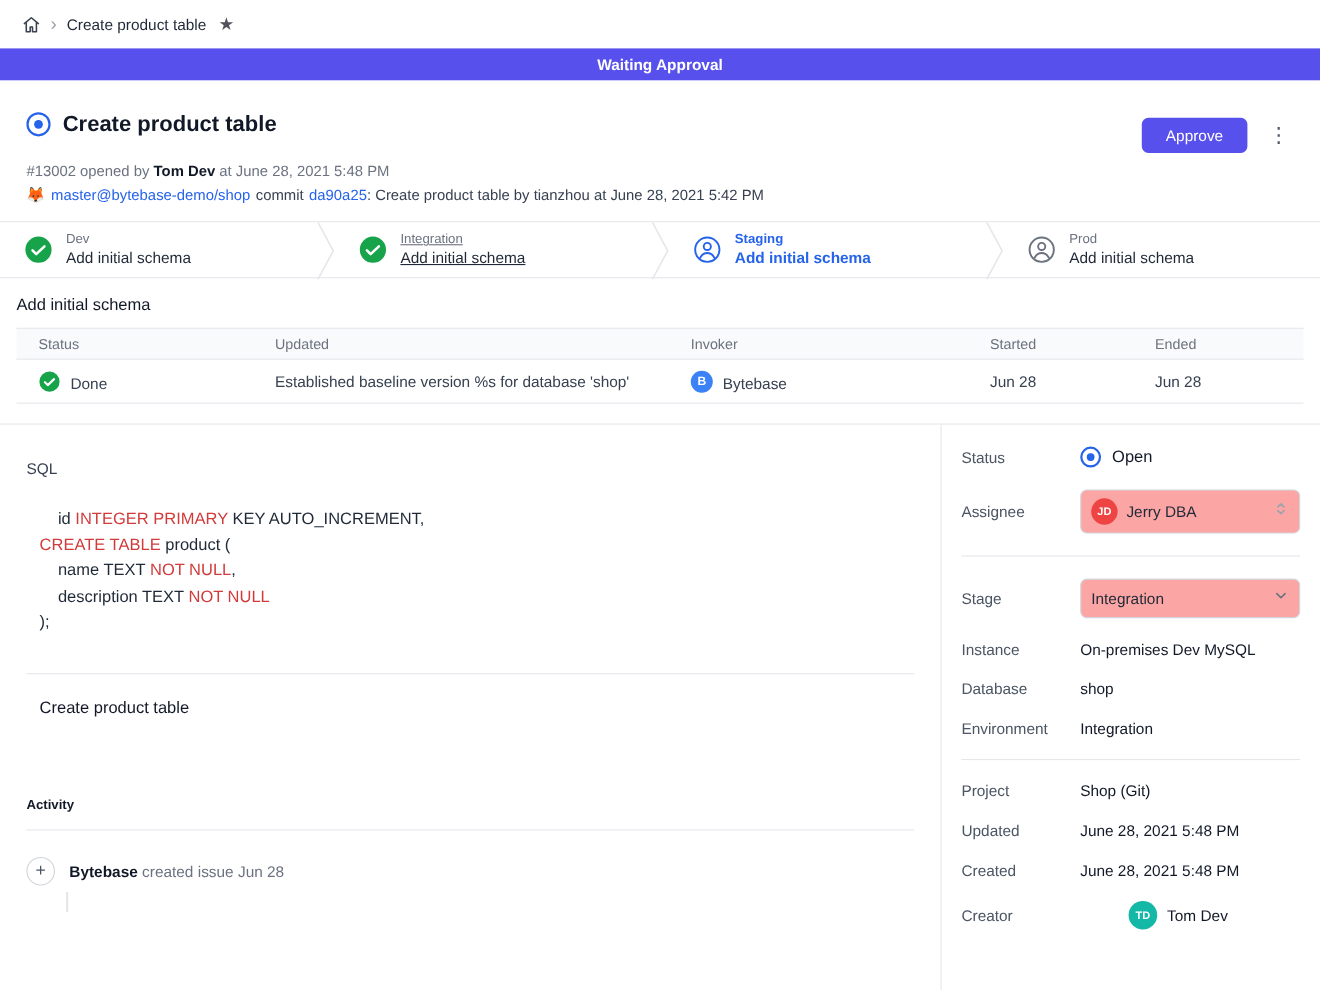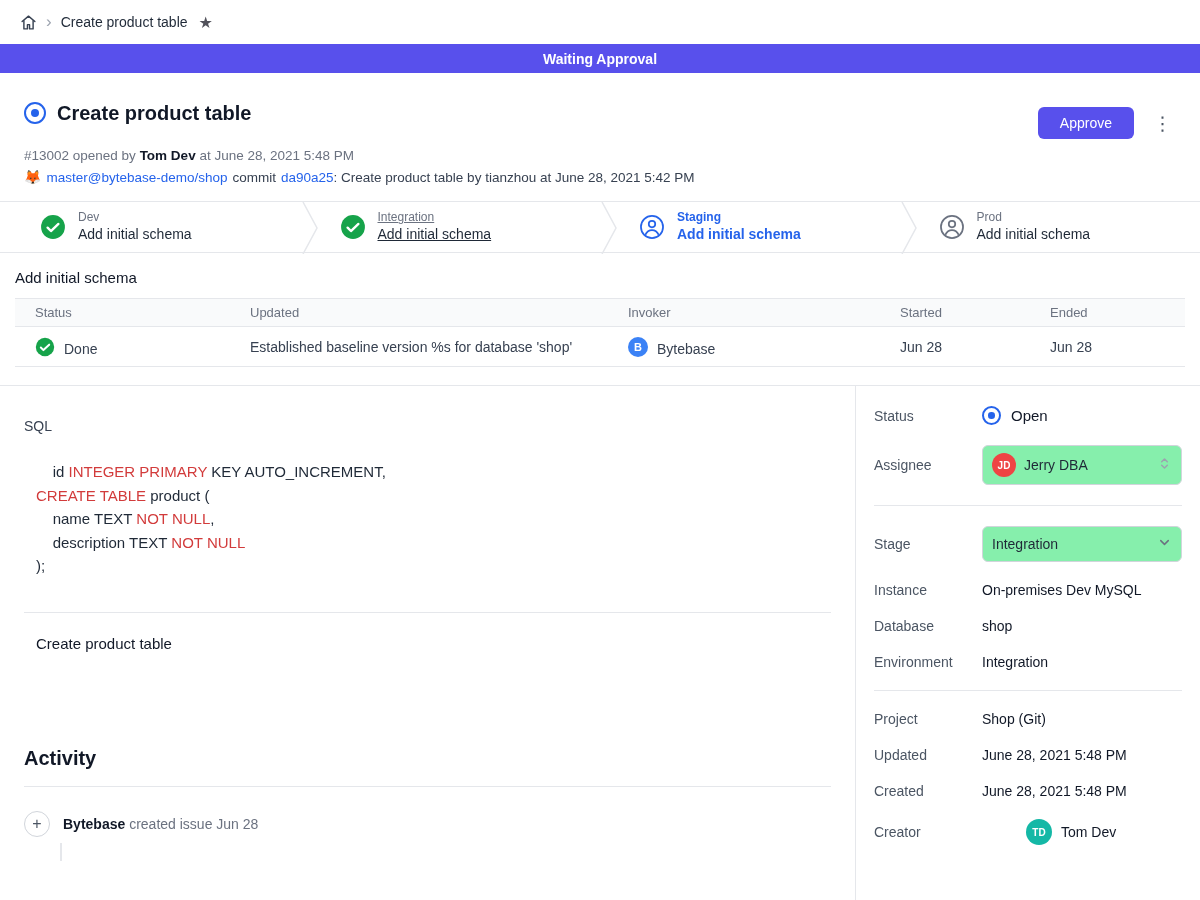--- a/index.html
+++ b/index.html
@@ -36,21 +36,21 @@
   .kebab{font-size:19px;color:#4b5563;cursor:pointer;line-height:1;padding:2px 4px;}
   .meta-line{margin-top:9px;font-size:13.5px;color:var(--muted);}
   .meta-line .author{color:#111827;font-weight:600;}
   .commit-line{margin-top:6px;font-size:13.5px;color:#374151;display:flex;align-items:center;gap:5px;flex-wrap:wrap;}
   .fox{font-size:14px;}
   .link{color:var(--accent);text-decoration:none;cursor:pointer;}
   .commit-word{color:#374151;}
 
   
   .pipeline{display:flex;align-items:stretch;border-top:1px solid var(--border);border-bottom:1px solid var(--border);
-    height:52px;flex:none;padding-left:18px;}
+    height:52px;flex:none;}
   .stage{flex:1;display:flex;align-items:center;gap:12px;padding-left:22px;cursor:pointer;min-width:0;}
   .stage-icon{width:26px;height:26px;flex:none;display:inline-flex;}
   .stage .env{font-size:12px;color:var(--muted);line-height:1.25;}
   .stage .task{font-size:14px;color:#1f2937;line-height:1.3;}
   .stage.underline .env,.stage.underline .task{text-decoration:underline;}
   .stage.active .env{color:var(--accent);font-weight:600;}
   .stage.active .task{color:var(--accent);font-weight:700;}
   .sep{flex:none;}
 
   
@@ -72,37 +72,37 @@
   .left{padding:20px 24px;min-width:0;}
   .sql-label{font-size:14px;color:#374151;font-weight:500;margin-top:12px;}
   .sql-code{margin-top:26px;padding-left:12px;font-size:15px;line-height:23.5px;color:#1f2937;}
   .sql-line{white-space:pre;}
   .kw{color:var(--keyword);}
   hr.div{border:none;border-top:1px solid var(--border);margin:34px 0 0 0;}
   .desc-row{display:flex;align-items:center;justify-content:space-between;margin-top:22px;}
   .desc-label{font-size:14px;color:#374151;}
   .pencil{cursor:pointer;display:inline-flex;color:#374151;}
   .desc-text{margin-top:22px;padding-left:12px;font-size:15px;color:#111827;}
-  .activity-title{font-size:20px;font-weight:700;color:#111827;margin:95px 0 0 0;}
+  .activity-title{font-size:12px;font-weight:700;color:#111827;margin:72px 0 0 0;}
   hr.div2{border:none;border-top:1px solid var(--border);margin:16px 0 0 0;}
   .activity-item{display:flex;align-items:center;gap:13px;margin-top:24px;}
   .plus-circle{width:26px;height:26px;border-radius:50%;border:1px solid #d1d5db;background:#fff;color:#4b5563;
     display:inline-flex;align-items:center;justify-content:center;font-size:16px;cursor:pointer;flex:none;}
   .act-text{font-size:14px;color:var(--muted);}
   .act-text b{color:#111827;font-weight:700;}
   .timeline-connector{width:2px;height:18px;background:var(--border);margin:6px 0 0 36px;}
 
   
   .right{border-left:1px solid var(--border);padding:20px 18px;min-width:0;}
   .side-row{display:grid;grid-template-columns:108px 1fr;align-items:center;margin-bottom:20px;}
   .side-label{font-size:14px;color:#4b5563;}
   .side-value{font-size:14px;color:#111827;font-weight:500;}
   .status-value{display:flex;align-items:center;gap:10px;font-size:15px;}
   .select-box{width:100%;height:40px;border:1px solid #d1d5db;border-radius:6px;display:flex;align-items:center;
-    gap:8px;padding:0 9px;cursor:pointer;background:#86efac;}
+    gap:8px;padding:0 9px;cursor:pointer;background:#fca5a5;}
   .select-box.short{height:36px;}
   .select-text{font-size:14px;color:#1f2937;flex:1;min-width:0;}
   .side-div{border:none;border-top:1px solid var(--border);margin:0 0 20px 0;}
   .creator-value{display:flex;align-items:center;gap:9px;margin-left:44px;}
 </style>
 </head>
 <body>
 
 <div class="app">
 

